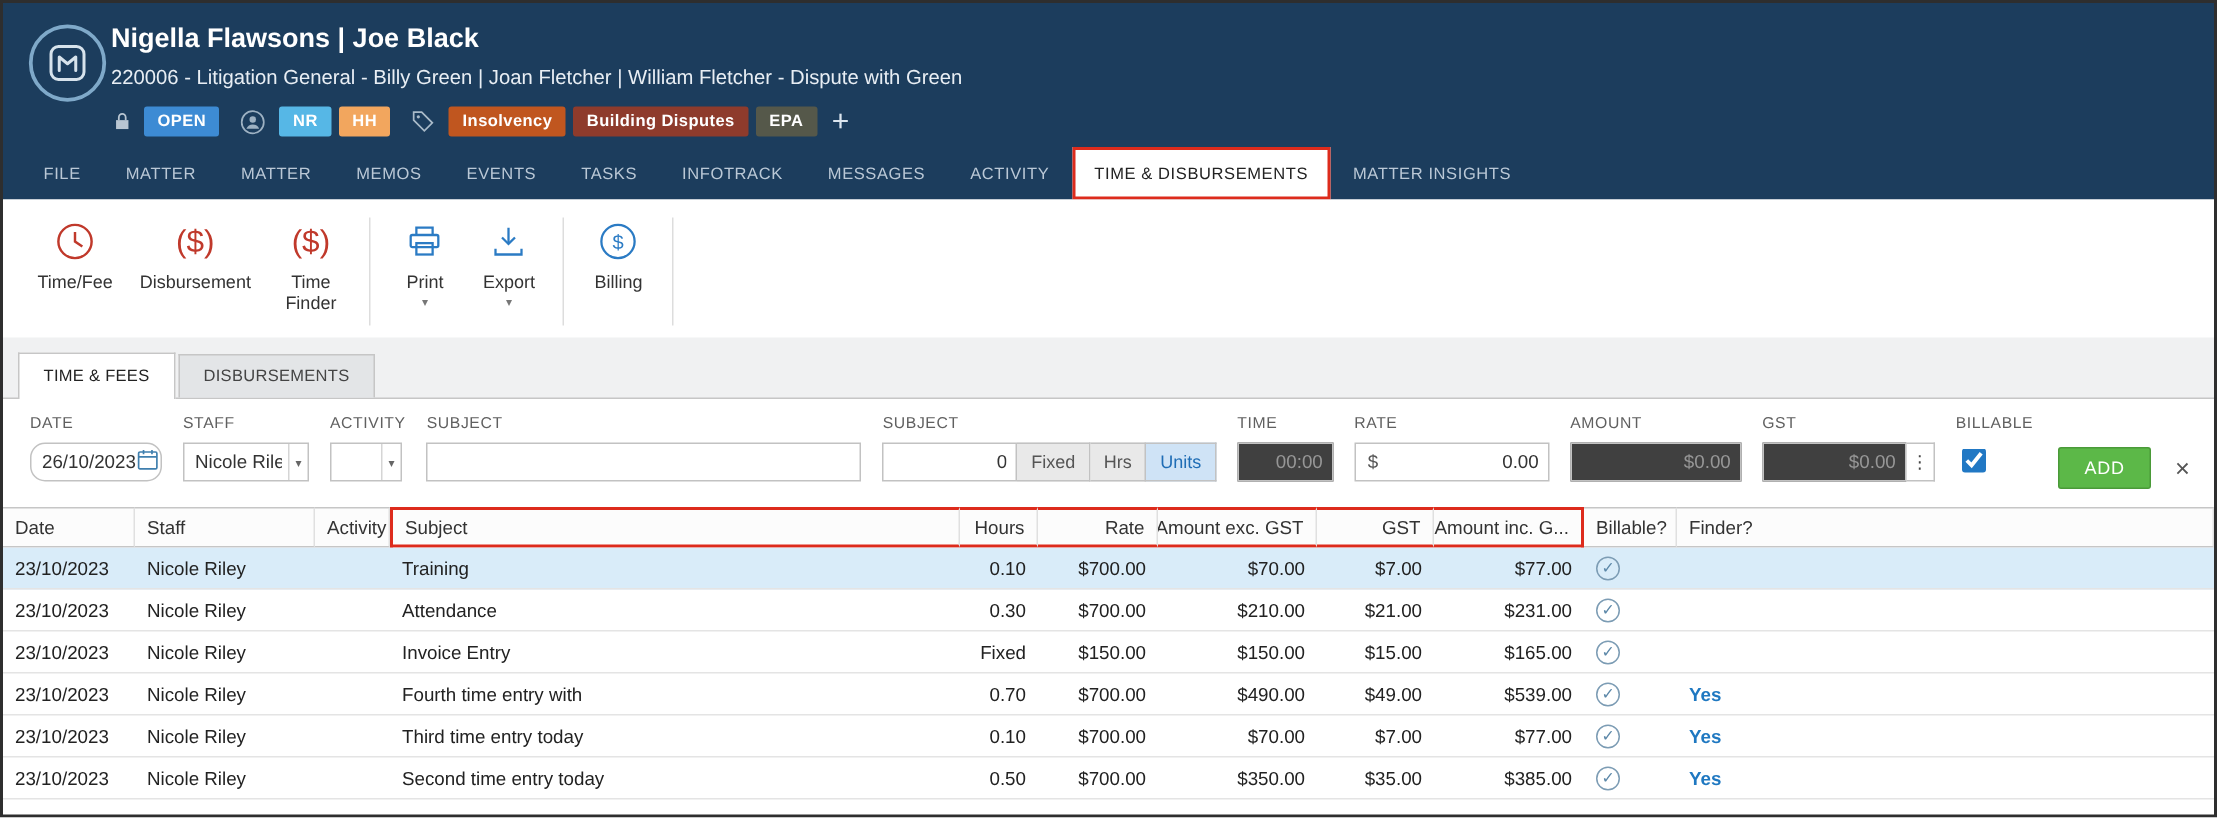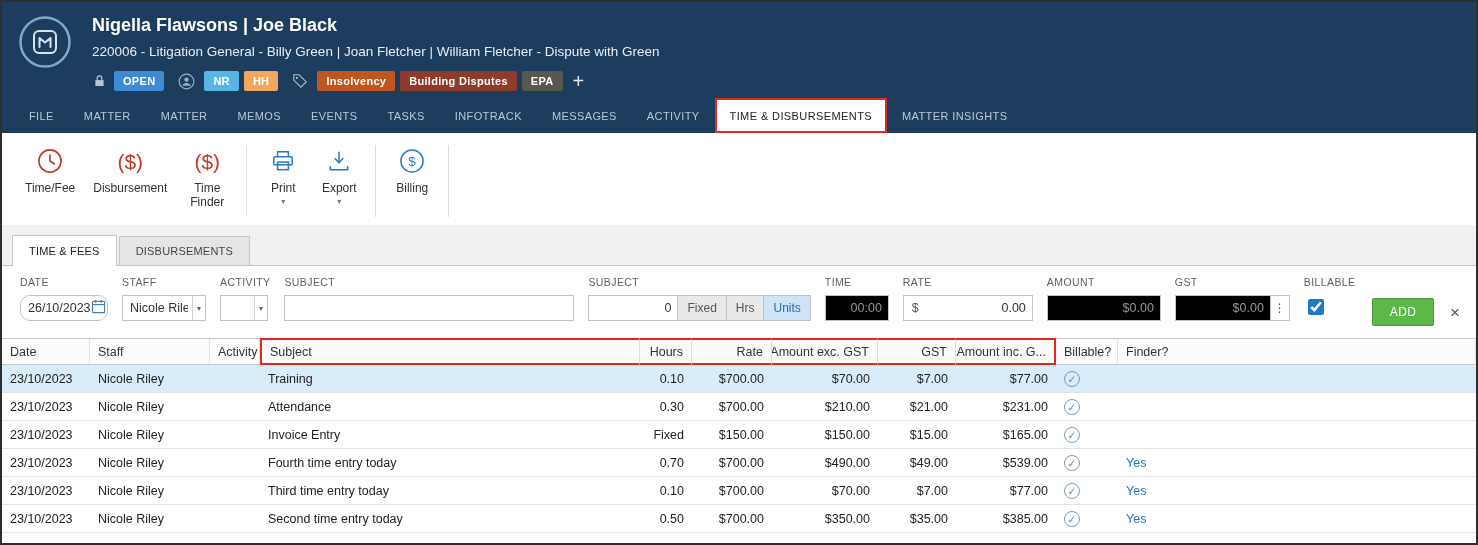--- a/index.html
+++ b/index.html
@@ -12,21 +12,21 @@
     --selrow:#d9ecf9;
     --green:#5cb848;
     --link:#1f78c1;
   }
   *{box-sizing:border-box;}
   body{margin:0;background:#fff;font-family:"Liberation Sans","DejaVu Sans",sans-serif;}
   .app{width:1478px;height:545px;border:2px solid #2e2e2e;display:flex;flex-direction:column;overflow:hidden;background:#fff;}
 
   
   .topbar{background:var(--navy);color:#fff;padding:12px 16px 0 16px;flex:0 0 auto;}
-  .head-wrap{display:flex;gap:18px;}
+  .head-wrap{display:flex;}
   .logo{width:56px;height:56px;flex:0 0 auto;margin-top:1px;}
   .head-text{min-width:0;}
   .title{font-size:18px;font-weight:bold;line-height:22px;}
   .subtitle{font-size:13.5px;margin-top:7px;color:#e8eef4;line-height:17px;}
   .badge-row{display:flex;align-items:center;gap:7px;margin:11px 0 7px;}
   .badge{color:#fff;font-size:11px;font-weight:bold;padding:4px 9px;border-radius:2px;letter-spacing:.3px;white-space:nowrap;cursor:default;}
   .badge.open{background:#3d8bd4;}
   .hicon{display:inline-flex;align-items:center;margin:0 2px;}
   .hicon.gap{margin-left:7px;}
   .plus{color:#dce6ef;font-size:20px;margin-left:3px;line-height:1;cursor:pointer;}
@@ -62,21 +62,21 @@
   .select-control{justify-content:space-between;padding-left:7px;cursor:pointer;overflow:hidden;}
   .sel-value{white-space:nowrap;overflow:hidden;}
   .caret{font-size:8px;color:#666;border-left:1px solid #d5d5d5;padding:0 4px;height:100%;display:flex;align-items:center;margin-left:4px;flex:0 0 auto;}
   .staff-control{width:84px;}
   .activity-control{width:48px;}
   .subject-control{width:290px;}
   .duration-row{display:flex;}
   .duration-input{width:90px;}
   .mode-btn{height:26px;border:1px solid #c2c2c2;border-left:none;background:#e9e9e9;color:#555;font-size:12px;display:flex;align-items:center;padding:0 9px;cursor:pointer;white-space:nowrap;}
   .mode-btn.selected{background:#cfe3f6;color:#1f6db5;}
-  .ctrl-disabled{background:#000000;color:#969696;justify-content:flex-end;}
+  .ctrl-disabled{background:#404040;color:#969696;justify-content:flex-end;}
   .time-control{width:64px;}
   .rate-control{width:130px;padding-left:8px;}
   .rate-prefix{color:#555;flex:0 0 auto;}
   .amount-control{width:114px;}
   .gst-wrap{display:flex;}
   .gst-control{width:96px;}
   .gst-menu{width:19px;height:26px;border:1px solid #c2c2c2;border-left:none;background:#fff;display:flex;align-items:center;justify-content:center;font-size:12px;color:#444;cursor:pointer;}
   .billable-field input{width:16px;height:16px;margin:4px 0 0 4px;accent-color:#2178c4;cursor:pointer;}
   .right-cluster{margin-left:auto;display:flex;align-items:center;gap:16px;margin-top:22px;padding-right:4px;}
   .add-btn{background:var(--green);color:#fff;border:1px solid #4a9a38;font-family:inherit;font-size:12px;font-weight:normal;letter-spacing:.5px;width:62px;height:28px;cursor:pointer;border-radius:2px;}
@@ -89,21 +89,21 @@
   .hcell.right{justify-content:flex-end;}
   .hcell.hl{border-top:2px solid var(--red);border-bottom:2px solid var(--red);}
   .hcell.hl-first{border-left:2px solid var(--red);}
   .hcell.hl-last{border-right:2px solid var(--red);}
   .grid-body{flex:1;overflow:hidden;}
   .trow{display:grid;grid-template-columns:var(--cols);height:28px;border-bottom:1px solid var(--rowline);cursor:default;}
   .trow.selected{background:var(--selrow);}
   .tcell{font-size:12.5px;color:#222;padding:0 8px;white-space:nowrap;overflow:hidden;display:flex;align-items:center;height:100%;}
   .tcell.right{justify-content:flex-end;}
   .check-circle{width:16px;height:16px;border:1px solid #7c9cb4;border-radius:50%;color:#5b87a8;font-size:10.5px;display:inline-flex;align-items:center;justify-content:center;flex:0 0 auto;}
-  .tcell.billed{color:var(--link);}
+  .tcell.billed{color:var(--link);font-weight:bold;}
 </style>
 </head>
 <body>
 
 <div class="app">
 
   <header class="topbar">
     <div class="head-wrap">
       <div class="logo">
         <svg width="54" height="54" viewBox="0 0 54 54" fill="none">
@@ -381,21 +381,21 @@
           <div class="tcell right">$165.00</div>
           <div class="tcell">
             <span class="check-circle">✓</span>
           </div>
           <div class="tcell billed"></div>
         </div>
         <div class="trow">
           <div class="tcell">23/10/2023</div>
           <div class="tcell">Nicole Riley</div>
           <div class="tcell"></div>
-          <div class="tcell">Fourth time entry today</div>
+          <div class="tcell">Fourth time entry with</div>
           <div class="tcell right">0.70</div>
           <div class="tcell right">$700.00</div>
           <div class="tcell right">$490.00</div>
           <div class="tcell right">$49.00</div>
           <div class="tcell right">$539.00</div>
           <div class="tcell">
             <span class="check-circle">✓</span>
           </div>
           <div class="tcell billed">Yes</div>
         </div>

